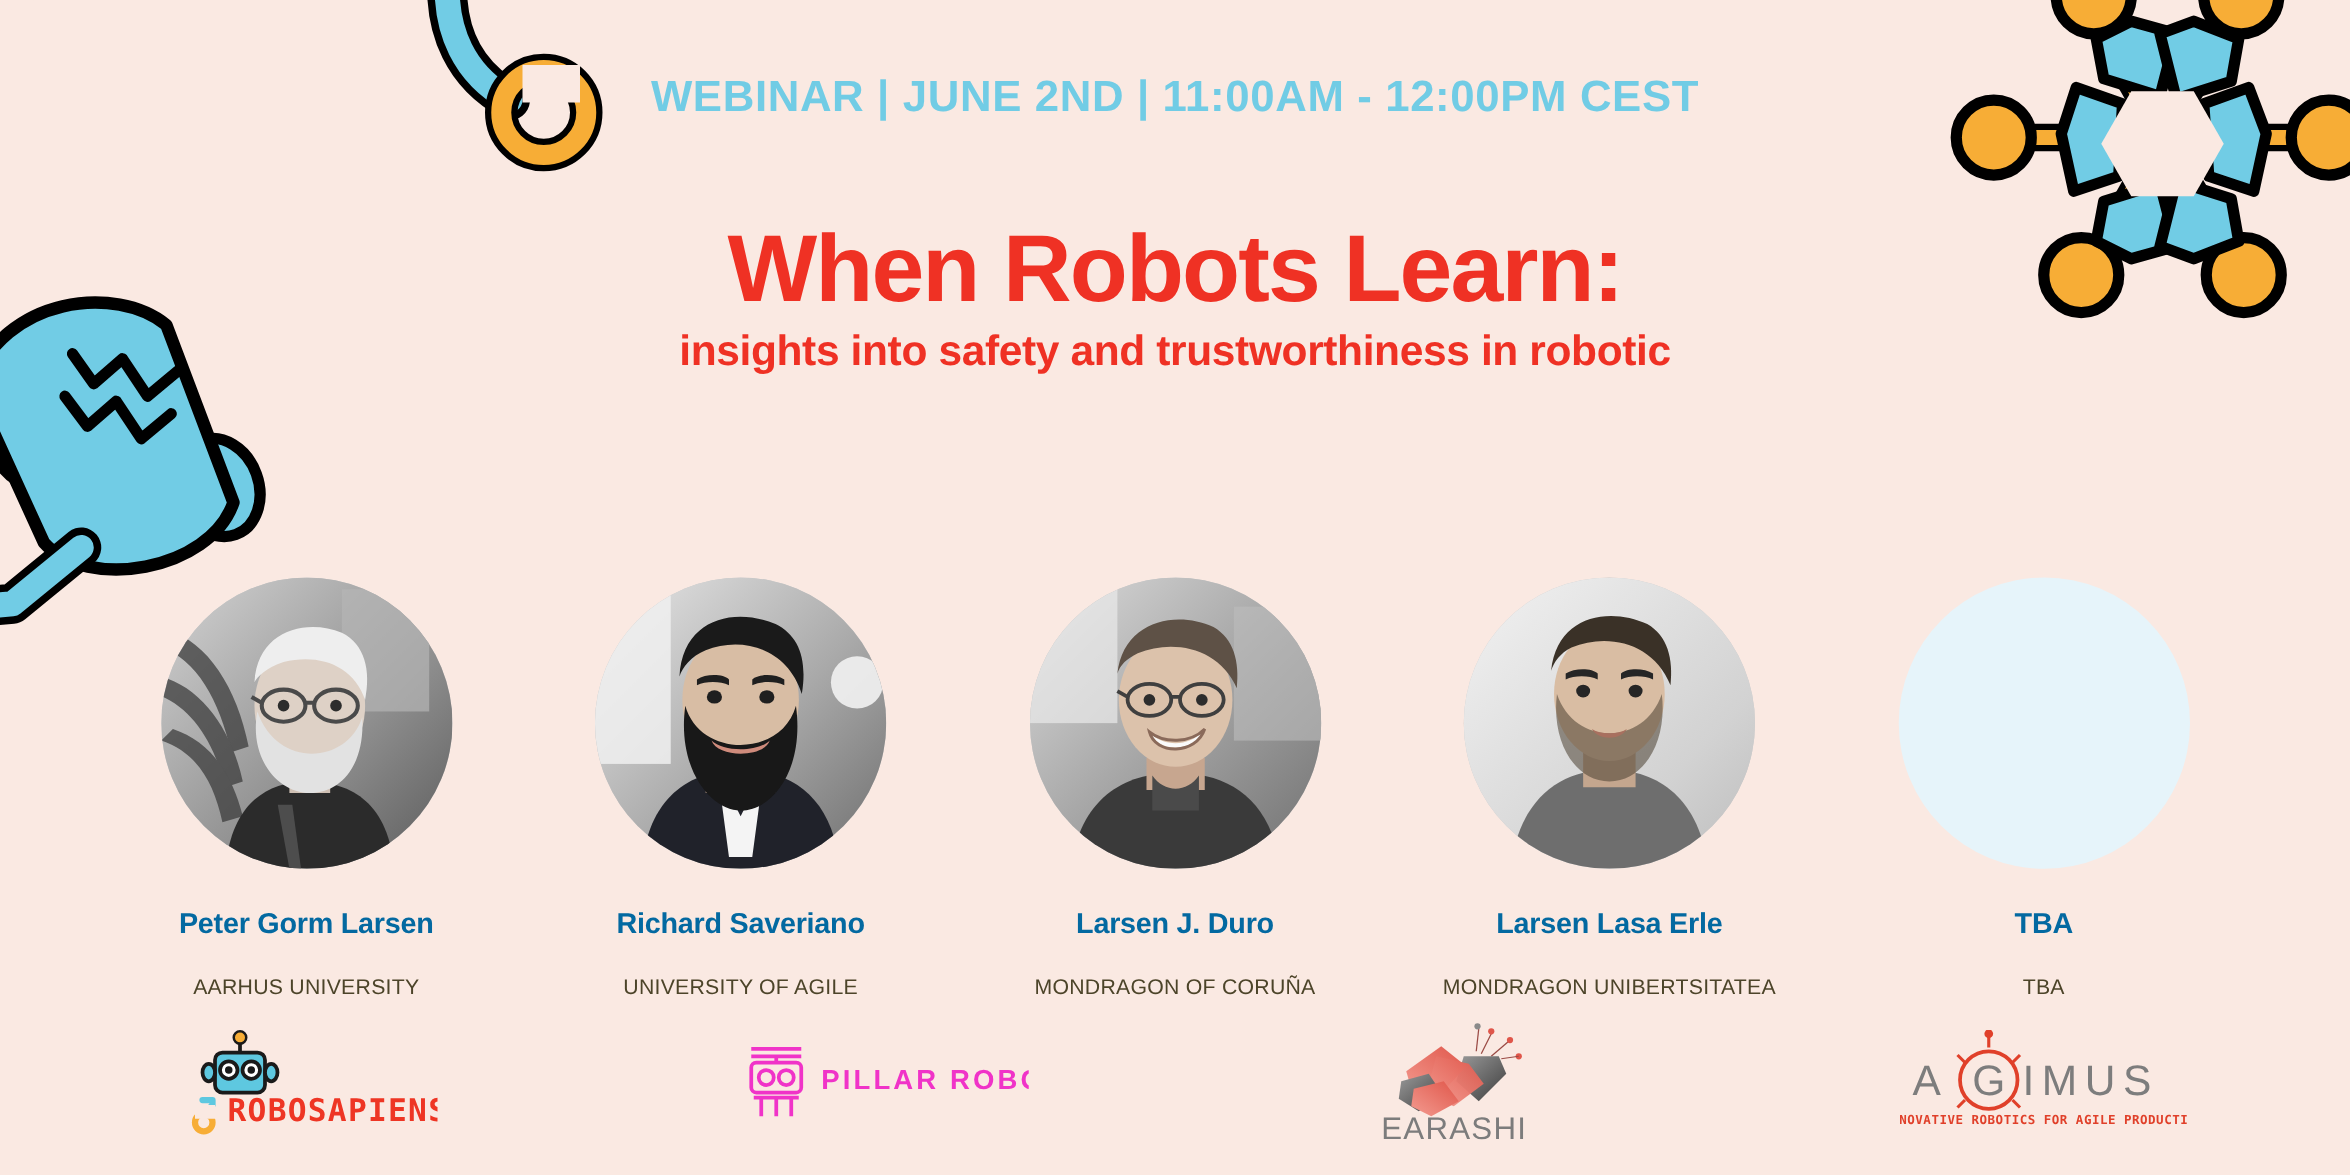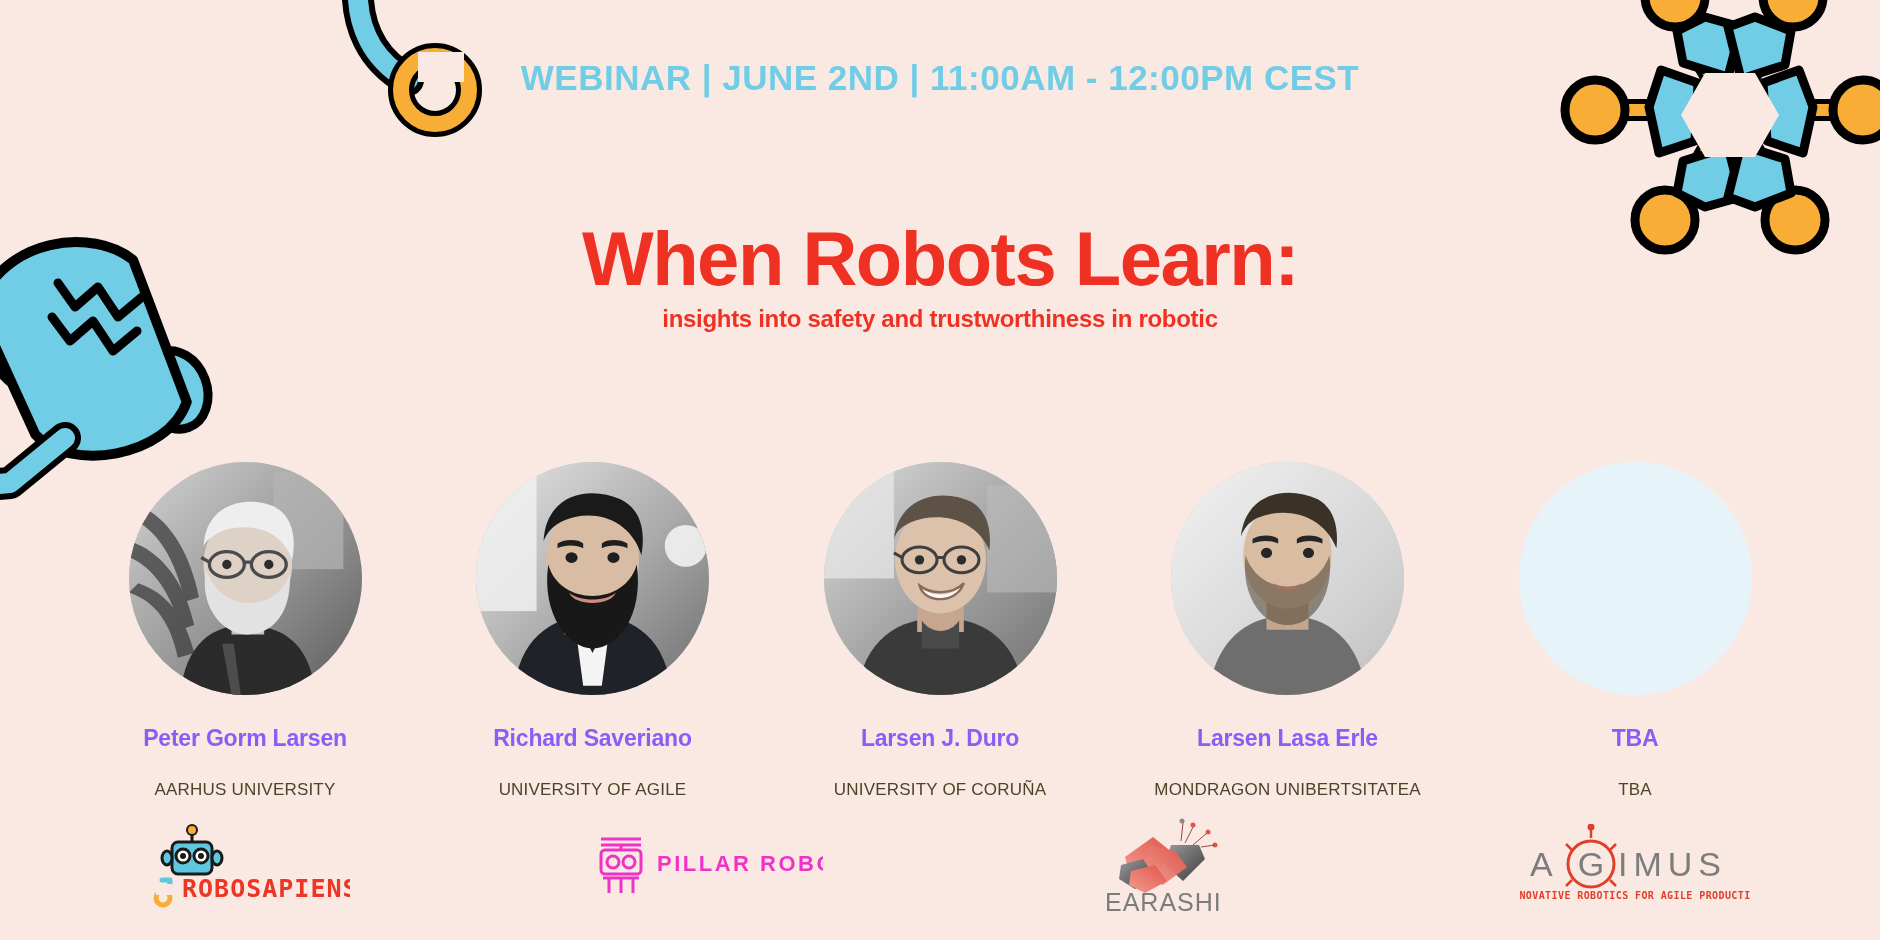--- a/index.html
+++ b/index.html
@@ -44,32 +44,31 @@
     color: #71cce5;
     font-family: "Liberation Sans", sans-serif;
   }
 
   
   .title-block {
     position: absolute;
     left: 0; right: 0;
     top: 178px;
     text-align: center;
-    margin-top: 43px;
   }
   .title-main {
     font-size: 76px;
     line-height: 1.0;
     font-weight: 700;
     color: #ef3124;
     letter-spacing: -1.5px;
   }
   .title-sub {
     margin-top: 8px;
-    font-size: 24px;
+    font-size: 34px;
     line-height: 1.17;
     font-weight: 700;
     color: #ef3124;
     letter-spacing: -0.3px;
   }
 
   
   .speakers {
     position: absolute;
     left: 110px;
@@ -93,21 +92,21 @@
     position: relative;
     background: #c9c9c9;
   }
   .portrait.placeholder { background: #e6f4fa; }
   .portrait svg { display: block; width: 100%; height: 100%; }
 
   .sp-name {
     margin-top: 30px;
     font-size: 23px;
     font-weight: 700;
-    color: #8b5cf6;
+    color: #0369a1;
     letter-spacing: -0.2px;
     white-space: nowrap;
   }
   .sp-org {
     margin-top: 28px;
     font-size: 17px;
     font-weight: 400;
     color: #4c4429;
     letter-spacing: 0.2px;
     white-space: nowrap;
@@ -303,21 +302,21 @@
             <line x1="48.5" y1="41" x2="51.5" y2="41"></line>
             <line x1="33.5" y1="41" x2="30" y2="39"></line>
           </g>
           <ellipse cx="41" cy="42" rx="2" ry="2" fill="#2d2d2d"></ellipse>
           <ellipse cx="59" cy="42" rx="2" ry="2" fill="#2d2d2d"></ellipse>
           <path d="M42 54 C46 58 55 58 59 53 C57 60 44 60 42 54 Z" fill="#fafafa"></path>
           <path d="M41 53 C46 57 55 57 60 52 C57 61 43 61 41 53 Z" fill="none" stroke="#8a6a5a" stroke-width="1"></path>
         </svg>
       </div>
       <div class="sp-name">Larsen J. Duro</div>
-      <div class="sp-org">UNIVERSITY OF CORUÑA</div>
+      <div class="sp-org">MONDRAGON OF CORUÑA</div>
     </div>
 
     <div class="speaker">
       <div class="portrait">
         <svg viewBox="0 0 100 100" xmlns="http://www.w3.org/2000/svg">
           <defs>
             <linearGradient id="bg4" x1="0" y1="0" x2="1" y2="1">
               <stop offset="0%" stop-color="#f2f2f2"></stop>
                 <stop offset="70%" stop-color="#d2d2d2"></stop>
                 <stop offset="100%" stop-color="#bcbcbc"></stop>

